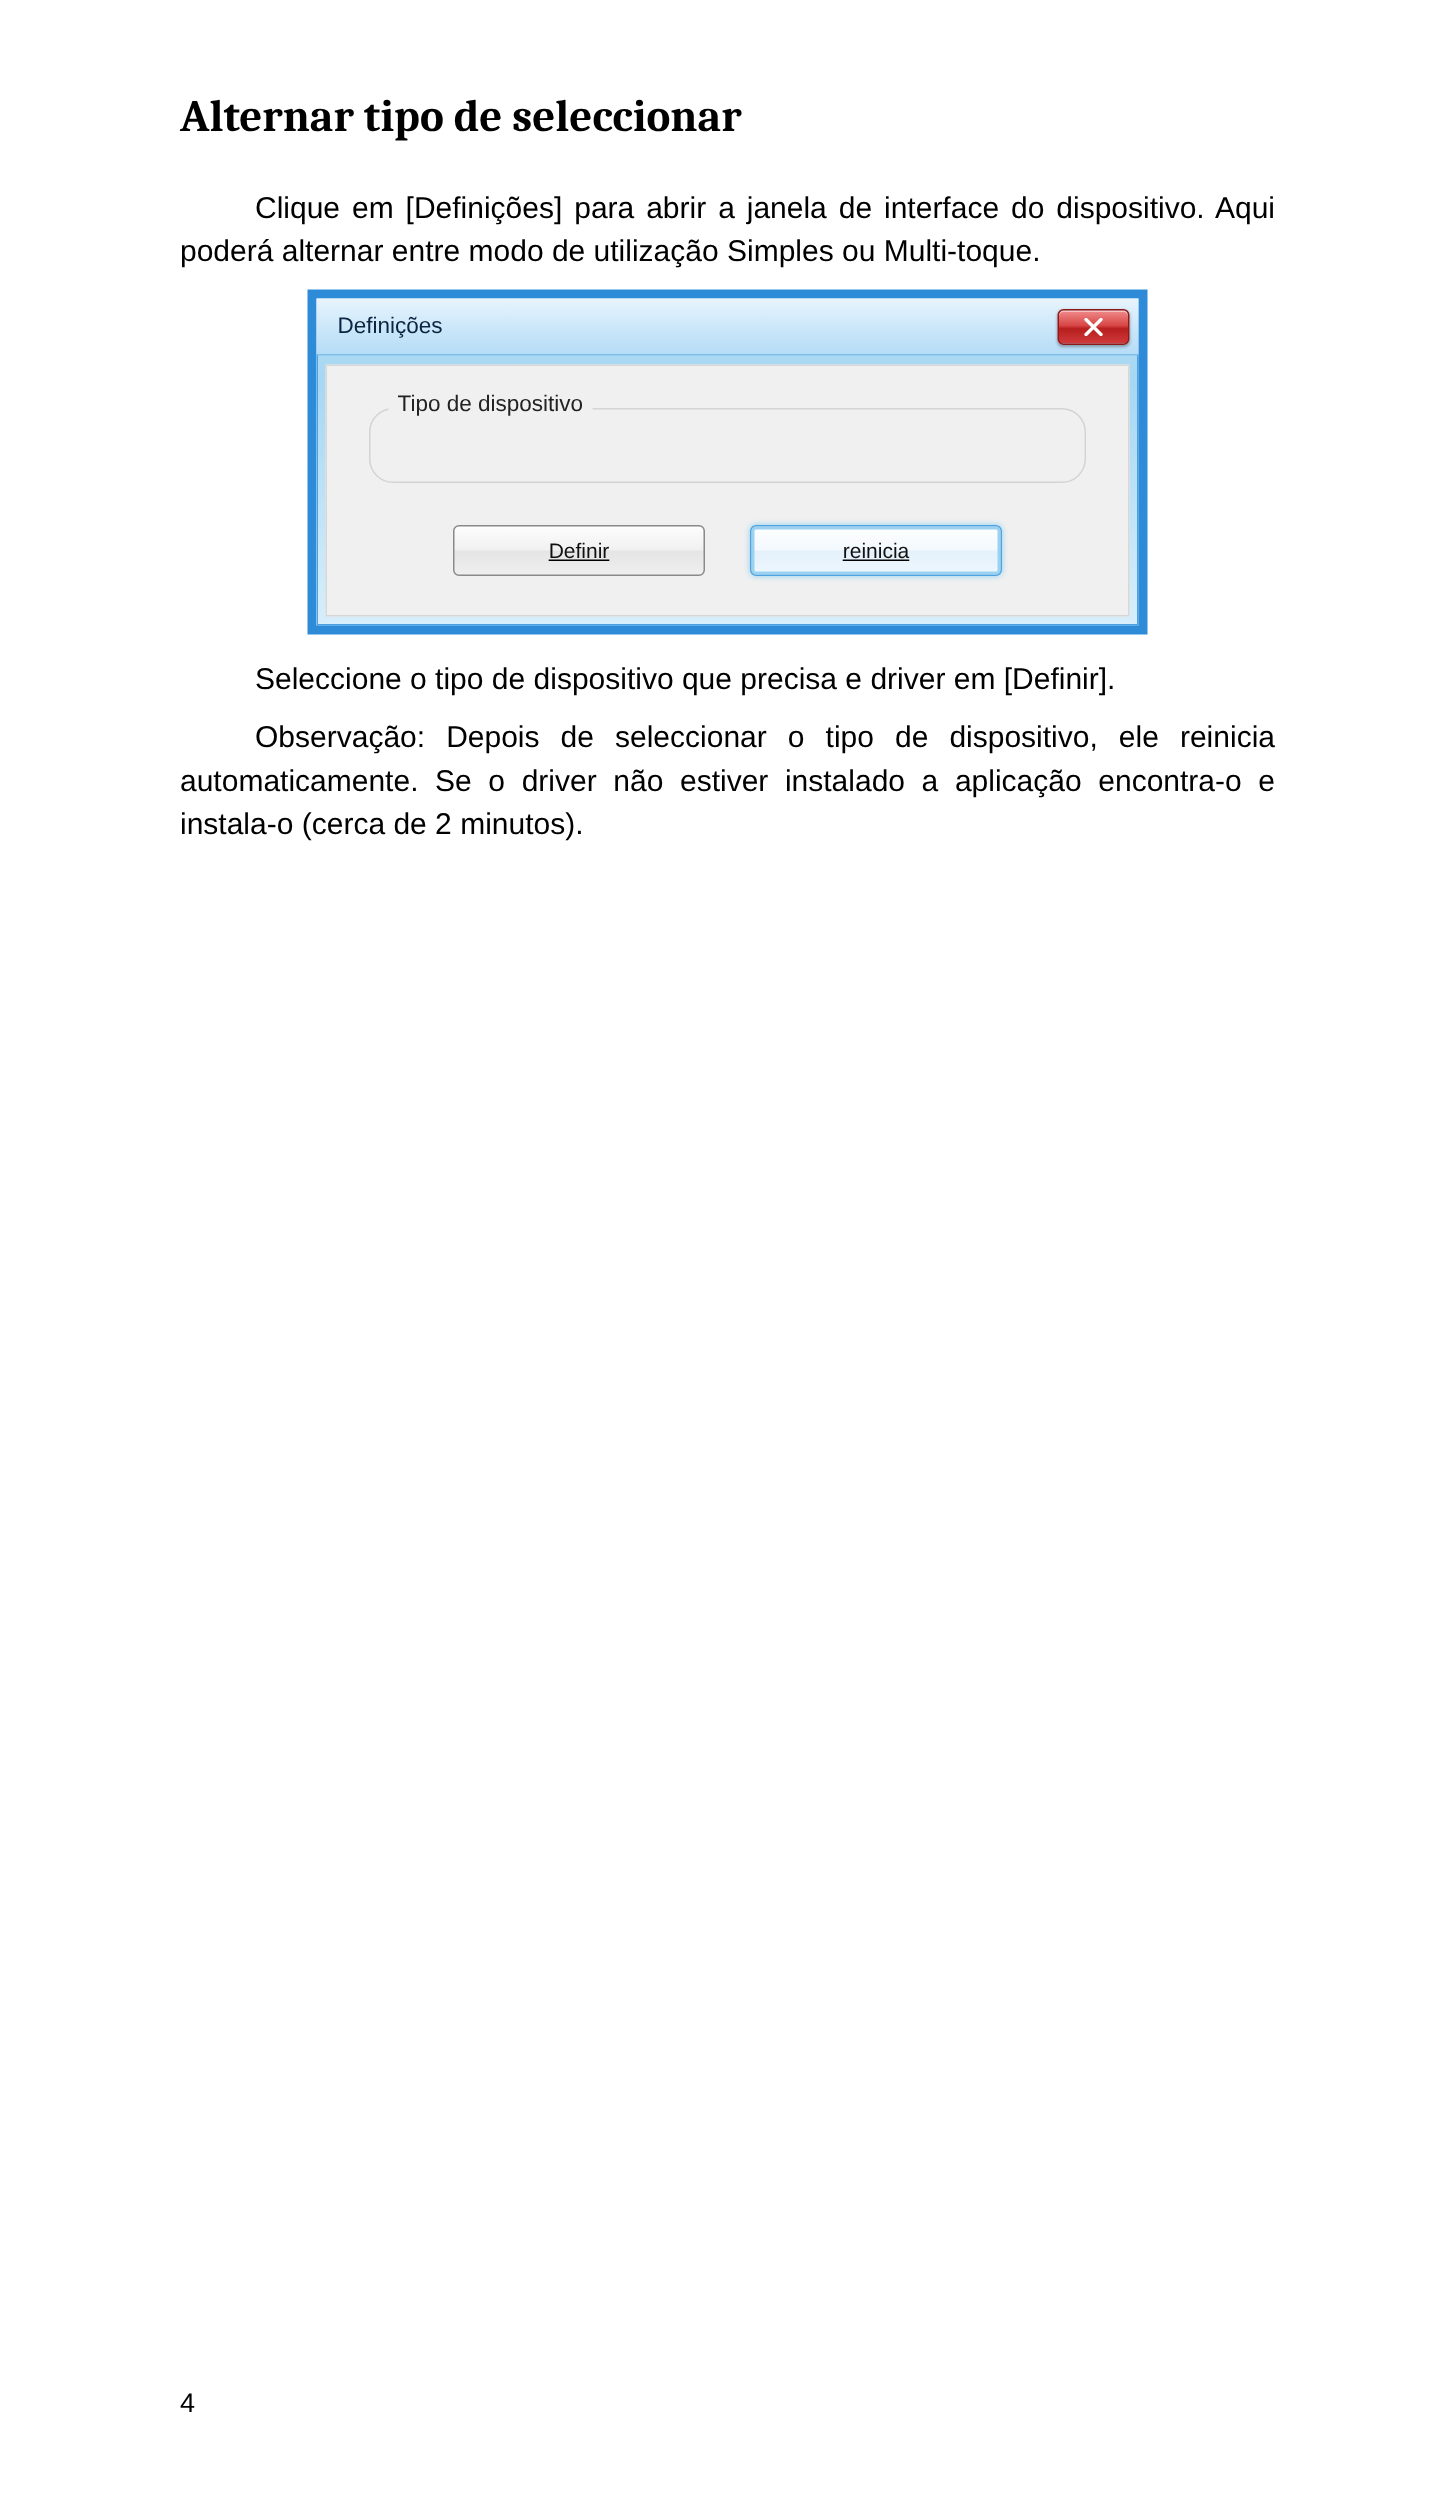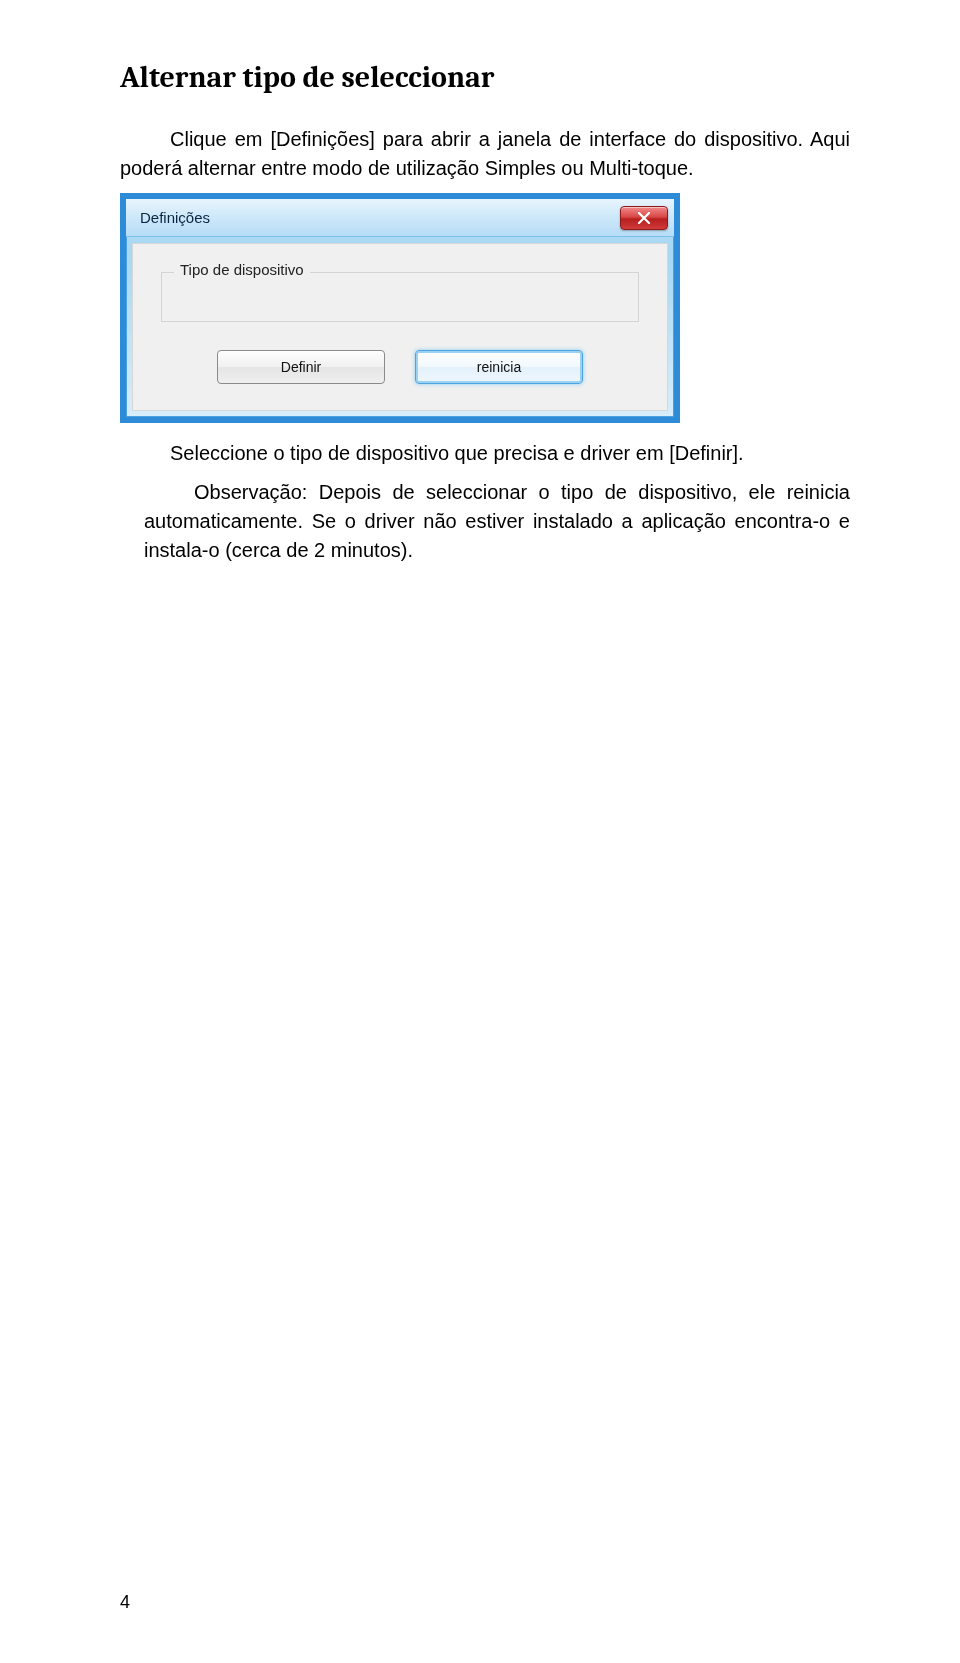--- a/index.html
+++ b/index.html
@@ -18,23 +18,24 @@
     font-size: 30px;
     margin-bottom: 30px;
   }
   .para {
     font-size: 20px;
     line-height: 1.45;
     text-align: justify;
     margin-bottom: 10px;
   }
   .para.indent { text-indent: 50px; }
-  .para + .para { margin-top: 10px; margin-left: 24px; }
+  .para + .para { margin-top: 10px; }
   .figure-wrap {
     display: flex;
+    justify-content: center;
     margin: 8px 0 16px;
   }
   .dialog-outer {
     width: 560px;
     border: 6px solid #2e8bd8;
     background: linear-gradient(180deg,#b8dff7 0%, #a6d7f3 25%, #d7eefb 100%);
     position: relative;
     box-shadow: inset 0 0 0 1px #4aa2e4;
   }
   .titlebar {
@@ -63,21 +64,21 @@
   }
   .close-btn svg { display:block; }
   .dialog-body {
     background: #f0f0f0;
     margin: 6px;
     border: 1px solid #d7d7d7;
     padding: 28px 28px 26px 28px;
   }
   .fieldset {
     border: 1px solid #d4d4d4;
-    border-radius: 0;
+    border-radius: 16px;
     padding: 22px 22px 26px 22px;
     position: relative;
     background: #f0f0f0;
   }
   .legend {
     position: absolute;
     top: -12px;
     left: 12px;
     background: #f0f0f0;
     padding: 0 6px;
@@ -108,20 +109,21 @@
     width: 6px;
     height: 6px;
     border-radius: 50%;
     background: radial-gradient(circle at 35% 30%, #8bd7a3 0%, #2f8f4e 65%, #1f6b39 100%);
   }
   .btn-row {
     display: flex;
     justify-content: center;
     gap: 30px;
     margin-top: 28px;
+    text-decoration: underline;
   }
   .win-btn {
     width: 168px;
     height: 34px;
     border-radius: 4px;
     font-size: 14px;
     color: #111;
     display: flex;
     align-items: center;
     justify-content: center;

